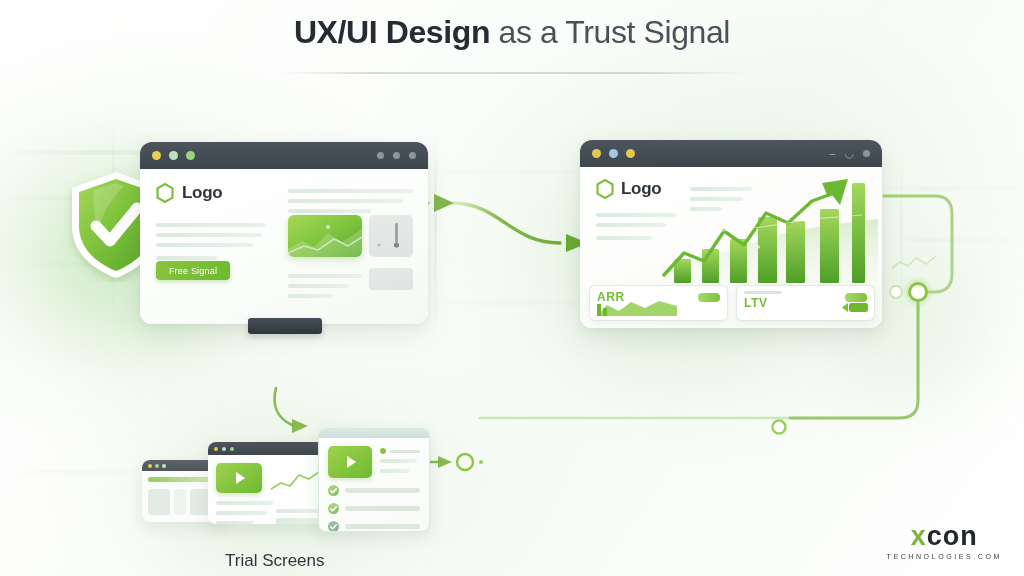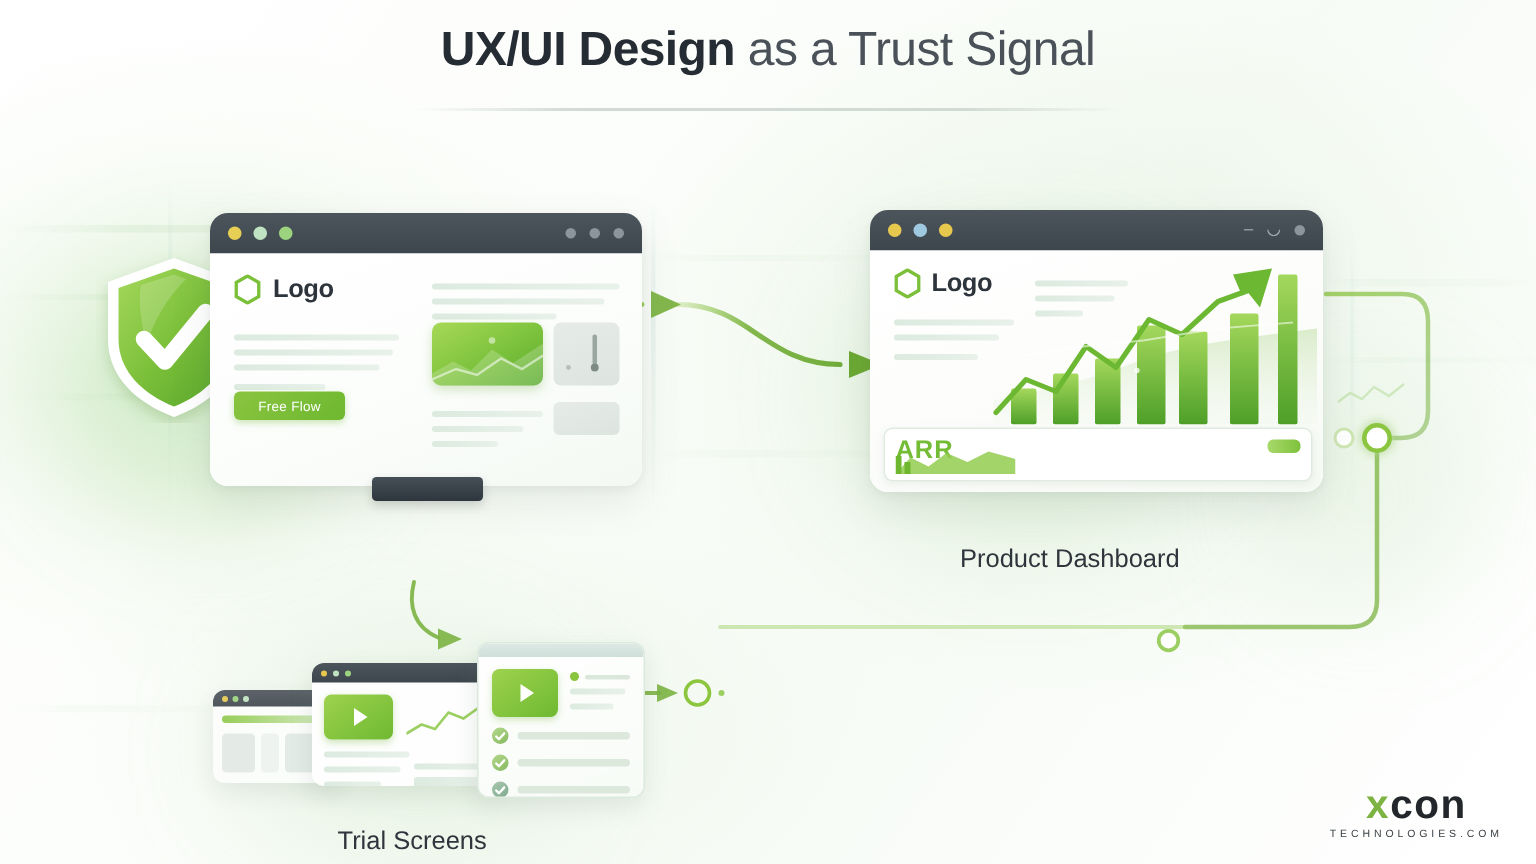--- a/index.html
+++ b/index.html
@@ -77,21 +77,21 @@
     background:linear-gradient(160deg,#ffffff 0%,#fcfdfb 50%,#f6faf4 100%); }
   .dash-logo { position:absolute; left:16px; top:12px; display:flex; align-items:center; gap:7px; }
   .dash-lines { position:absolute; left:16px; top:40px; width:80px; }
   .dash-lines2 { position:absolute; left:110px; top:14px; width:62px; }
   .chart-area { position:absolute; left:82px; top:8px; width:216px; height:108px; }
   .kpi-row { position:absolute; left:9px; top:118px; width:286px; display:flex; gap:8px; }
   .kpi { flex:1; height:36px; border-radius:6px; background:rgba(255,255,255,0.93);
     border:1px solid rgba(222,232,222,0.9); box-shadow:0 2px 6px rgba(110,140,115,0.10);
     position:relative; padding:5px 7px; }
   .kpi-sub { height:3px; width:38px; border-radius:2px; background:#d9e4dc; margin-bottom:3px; }
-  .kpi-label { font-size:17px; font-weight:bold; color:#74bb36; letter-spacing:0.6px; line-height:1; }
+  .kpi-label { font-size:12px; font-weight:bold; color:#74bb36; letter-spacing:0.6px; line-height:1; }
   .kpi-pill { position:absolute; right:7px; top:7px; width:22px; height:9px; border-radius:4px;
     background:linear-gradient(90deg,#a8d96a 0%,#7ec13c 100%); }
 
   
   #demos { position:absolute; left:140px; top:428px; width:290px; height:105px; }
   .demo { position:absolute; border-radius:8px; background:#fdfefd; overflow:hidden;
     box-shadow:0 6px 16px rgba(90,115,100,0.14); }
   .demo-bar { background:linear-gradient(180deg,#4c545c 0%,#3e464d 100%); display:flex; align-items:center; padding:0 6px; }
   .d-dot { width:4px; height:4px; border-radius:50%; }
   .play { border-radius:5px; background:linear-gradient(145deg,#9ed24e 0%,#6fb931 100%);
@@ -242,21 +242,21 @@
         <div class="lline" style="width:88%"></div>
         <div class="lline" style="width:55%;margin-top:9px;"></div>
       </div>
 
       <div class="right-col">
         <div class="lline" style="width:100%"></div>
         <div class="lline" style="width:92%"></div>
         <div class="lline" style="width:66%"></div>
       </div>
 
-      <div class="free-trial">Free Flow</div>
+      <div class="free-trial">Free Signal</div>
 
       <div class="img-card">
         <svg width="74" height="42" viewBox="0 0 74 42">
           <path d="M0 34 L14 26 L26 32 L40 18 L54 27 L74 14 V42 H0 Z" fill="#ffffff" opacity="0.20"></path>
           <path d="M0 38 L16 31 L30 35 L46 24 L60 31 L74 22" fill="none" stroke="#ffffff" stroke-width="1.6" opacity="0.55"></path>
           <circle cx="40" cy="12" r="2.2" fill="#ffffff" opacity="0.5"></circle>
         </svg>
       </div>
       <div class="gray-card">
         <svg width="44" height="42" viewBox="0 0 44 42">
@@ -337,20 +337,29 @@
       <div class="kpi-row">
         <div class="kpi">
           <div class="kpi-label">ARR</div>
           <div class="kpi-pill"></div>
           <svg width="80" height="17" viewBox="0 0 80 17" style="position:absolute;left:7px;bottom:4px;">
             <path d="M0 17 L10 6 L22 12 L34 3 L48 9 L62 2 L80 7 L80 17 Z" fill="#93cc50" opacity="0.85"></path>
             <rect x="0" y="5" width="4" height="12" fill="#6fb72f"></rect>
             <rect x="6" y="9" width="4" height="8" fill="#6fb72f"></rect>
           </svg>
         </div>
+        <div class="kpi">
+          <div class="kpi-sub"></div>
+          <div class="kpi-label">LTV</div>
+          <div class="kpi-pill"></div>
+          <svg width="26" height="13" viewBox="0 0 26 13" style="position:absolute;right:6px;bottom:6px;">
+            <path d="M0 6.5 L6 2 L6 11 Z" fill="#7cc03a"></path>
+            <rect x="7" y="2" width="19" height="9" rx="2.5" fill="#6fb72f"></rect>
+          </svg>
+        </div>
       </div>
     </div>
   </div>
 
   <div id="demos">
 
     <div class="demo" style="left:2px; top:32px; width:86px; height:62px; opacity:.9;">
       <div class="demo-bar" style="height:11px;">
         <div style="display:flex;gap:3px;">
           <div class="d-dot" style="background:#e6c84f"></div>
@@ -433,21 +442,20 @@
             <svg width="7" height="6" viewBox="0 0 7 6">
                 <path d="M0.8 3 L2.6 4.8 L6.2 0.9" fill="none" stroke="#fff" stroke-width="1.6" stroke-linecap="round" stroke-linejoin="round"></path>
               </svg>
           </div>
           <div class="cbar"></div>
         </div>
       </div>
     </div>
   </div>
 
-  <div class="cap" id="cap-dashboard">Product Dashboard</div>
   <div class="cap" id="cap-demos">Trial Screens</div>
 
   <div id="brand">
     <div class="brand-word">
       <span class="brand-x">x</span><span class="brand-con">con</span>
     </div>
     <div class="brand-sub">TECHNOLOGIES.COM</div>
   </div>
 
 </div>

